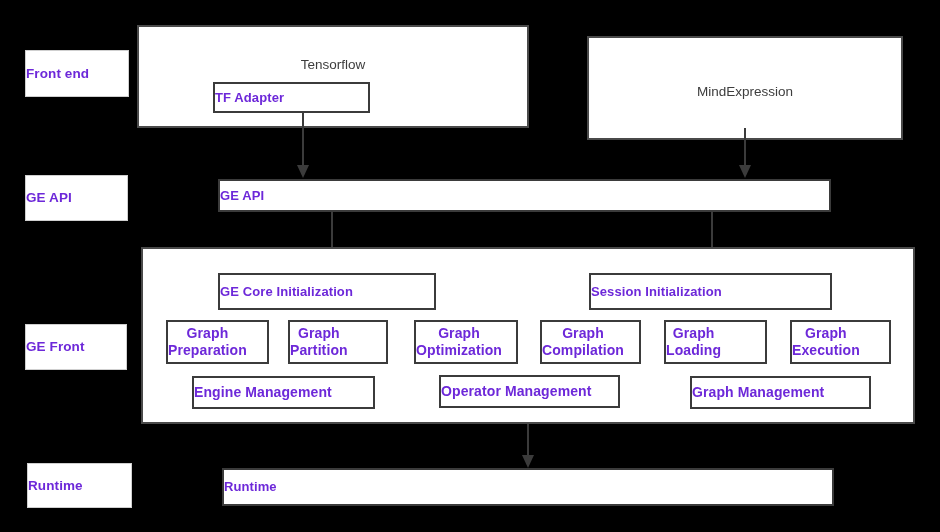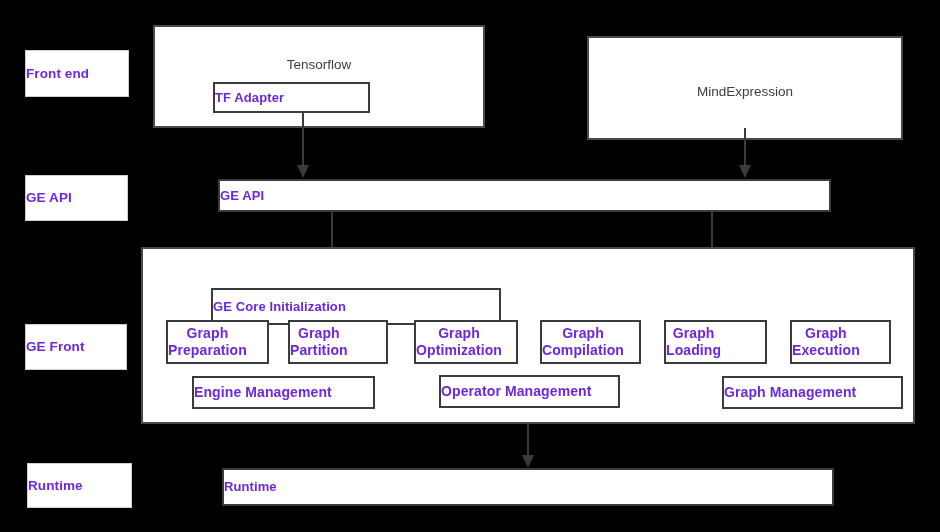--- a/index.html
+++ b/index.html
@@ -91,21 +91,21 @@
   </div>
 
   <div class="box sidelabel" style="left:25px; top:324px; width:102px; height:46px;">
     <span>GE Front</span>
   </div>
 
   <div class="box sidelabel" style="left:27px; top:463px; width:105px; height:45px;">
     <span>Runtime</span>
   </div>
 
-  <div class="group" style="left:153px; top:25px; width:332px; height:103px;">
+  <div class="group" style="left:137px; top:25px; width:392px; height:103px;">
     <div class="group-title" style="top:30px;">Tensorflow</div>
   </div>
   <div class="box" style="left:213px; top:82px; width:157px; height:31px;">
     <span>TF Adapter</span>
   </div>
 
   <div class="group" style="left:587px; top:36px; width:316px; height:104px;">
     <div class="group-title" style="top:46px;">MindExpression</div>
   </div>
 
@@ -128,22 +128,25 @@
     <div class="head" style="top:48px;"></div>
   </div>
 
   <div class="arrow" style="left:712px; top:212px; height:62px;">
     <div class="shaft" style="height:49px;"></div>
     <div class="head" style="top:48px;"></div>
   </div>
 
   <div class="group" style="left:141px; top:247px; width:774px; height:177px;"></div>
 
-  <div class="box" style="left:211px; top:273px; width:290px; height:37px;margin-top:15px;">
+  <div class="box" style="left:218px; top:273px; width:218px; height:37px;">
     <span>GE Core Initialization</span>
+  </div>
+  <div class="box" style="left:589px; top:273px; width:243px; height:37px;">
+    <span>Session Initialization</span>
   </div>
 
   <div class="box small" style="left:166px; top:320px; width:103px; height:44px;">
     <span>Graph
 Preparation</span>
   </div>
   <div class="box small" style="left:288px; top:320px; width:100px; height:44px;">
     <span>Graph
 Partition</span>
   </div>
@@ -163,21 +166,21 @@
     <span>Graph
 Execution</span>
   </div>
 
   <div class="box small" style="left:192px; top:376px; width:183px; height:33px;">
     <span>Engine Management</span>
   </div>
   <div class="box small" style="left:439px; top:375px; width:181px; height:33px;">
     <span>Operator Management</span>
   </div>
-  <div class="box small" style="left:690px; top:376px; width:181px; height:33px;margin-left:32px;">
+  <div class="box small" style="left:690px; top:376px; width:181px; height:33px;">
     <span>Graph Management</span>
   </div>
 
   <div class="arrow" style="left:528px; top:424px; height:45px;">
     <div class="shaft" style="height:32px;"></div>
     <div class="head" style="top:31px;"></div>
   </div>
 
   <div class="box bar" style="left:222px; top:468px; width:612px; height:38px;">
     <span>Runtime</span>

